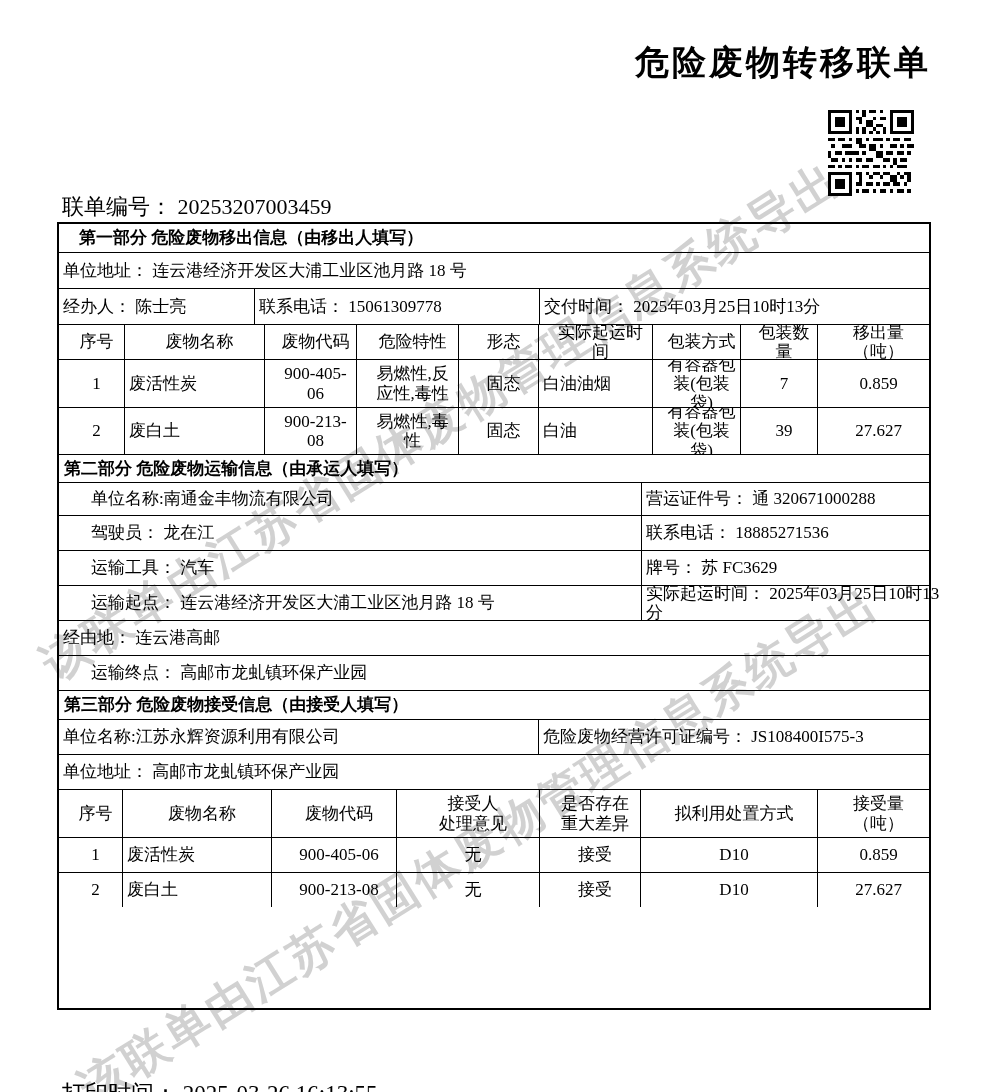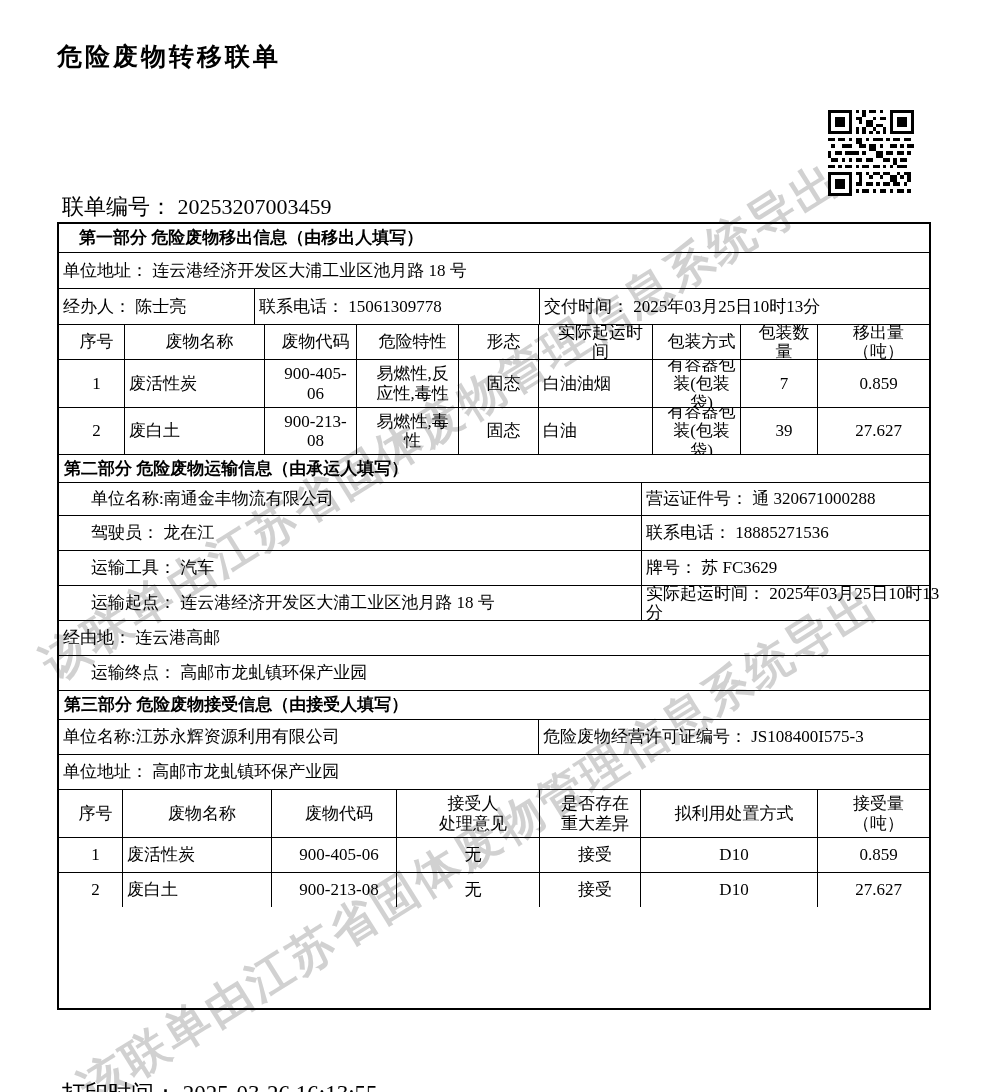--- a/index.html
+++ b/index.html
@@ -22,22 +22,22 @@
     transform-origin:0 0;
     transform:rotate(-32deg);
     pointer-events:none;
   }
   .wm1 { left:30px;  top:642px; }
   .wm2 { left:68px;  top:1066px; }
   
   .title {
     position:absolute; z-index:1;
     left:57px; width:874px; top:40px;
-    text-align:left;
-    font-size:25px; font-weight:bold;
+    text-align:right;
+    font-size:34px; font-weight:bold;
     letter-spacing:3px;
   }
   .qr {
     position:absolute; z-index:1;
     left:828px; top:110px;
     width:86px; height:86px;
   }
   .manifest-no {
     position:absolute; z-index:1;
     left:62px; top:192px;

